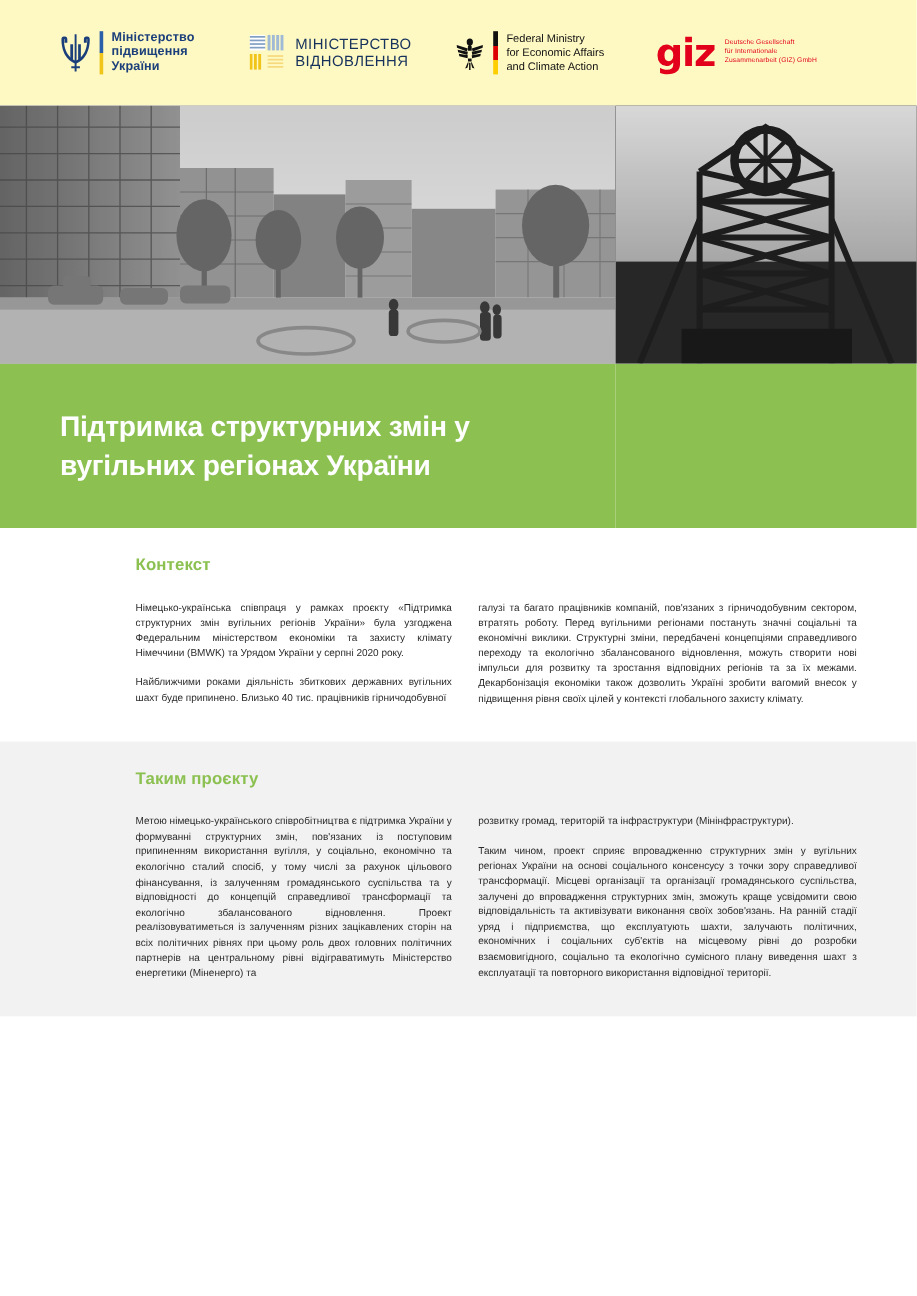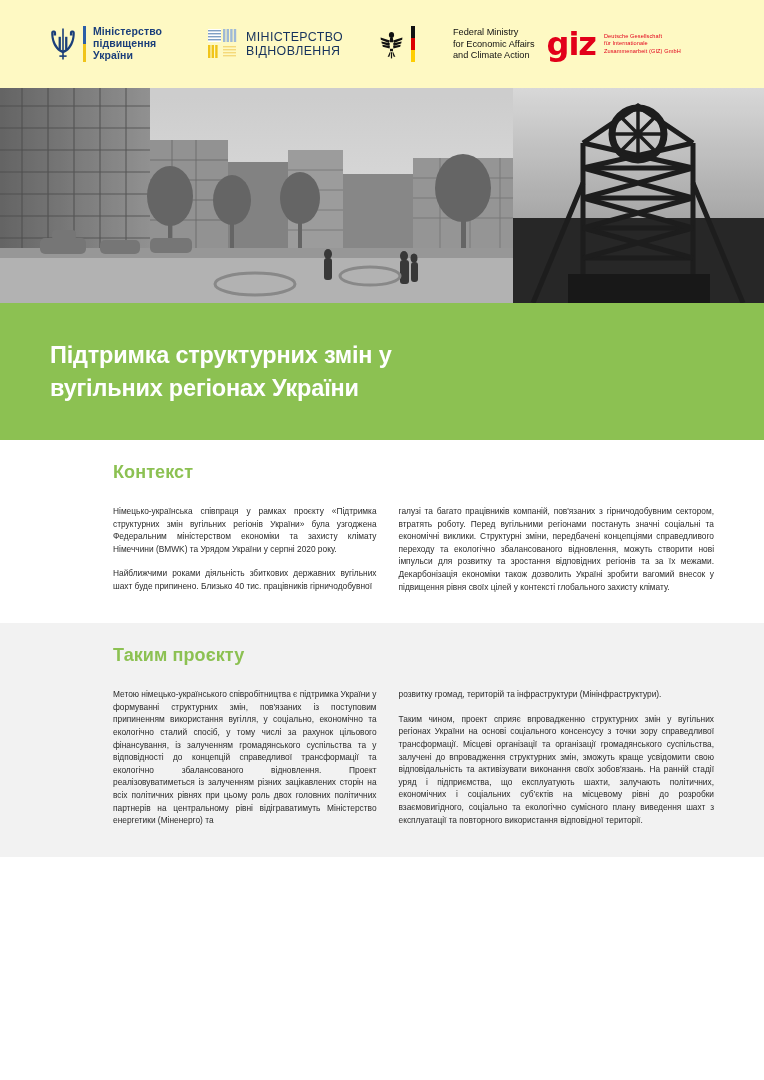--- a/index.html
+++ b/index.html
@@ -38,21 +38,21 @@
 
   
   .mor { display: flex; align-items: center; gap: 8px; }
   .mor-mark { width: 30px; height: 30px; position: relative; }
   .mor-txt { font-size: 12.4px; line-height: 14.4px; color: #16325c; letter-spacing: .4px; }
 
   
   .bmwk-fed { display: flex; align-items: stretch; gap: 7px; }
   .eagle { width: 25px; height: 30px; align-self: center; }
   .flag-rule { width: 3.5px; background: linear-gradient(to bottom,#111 0 34%, #d00 34% 67%, #ffce00 67% 100%); }
-  .fed-txt { font-size: 9.2px; line-height: 11.4px; color: #111; padding-top: 1px; margin-left: 31px; }
+  .fed-txt { font-size: 9.2px; line-height: 11.4px; color: #111; padding-top: 1px; }
 
   
   .giz { display: flex; align-items: center; gap: 8px; }
   .giz-word { font-size: 32px; font-weight: bold; color: #e2001a; letter-spacing: -1px; line-height: 30px; font-family: "DejaVu Sans", sans-serif; }
   .giz-txt { font-size: 5.6px; line-height: 7.4px; color: #e2001a; letter-spacing: .1px; }
 
   
   .photo-band { display: flex; height: 215px; width: 100%; }
   .photo-left { width: 513px; position: relative; overflow: hidden; background:#8d8d8d; }
   .photo-right { flex: 1; position: relative; overflow: hidden; background:#4a4a4a; }
@@ -78,21 +78,21 @@
     background: repeating-linear-gradient(-45deg,#6d6d6d 0 7px, #ffffff 7px 14px); }
   .lg-text { padding: 3px 0 0 4px; }
   .lg-text .bm { font-size: 13px; font-weight: bold; color:#4d4d4d; letter-spacing:.4px; line-height:14px;}
   .lg-text .sub { font-size: 6.8px; line-height: 8.6px; color:#4d4d4d; margin-top:2px;}
   .title-green-tail { flex: 1; background: #8cc152; }
 
   
   .section { padding: 22px 50px 18px 50px; }
   .section.alt { background: #f2f2f2; }
   .sec-head {
-    color: #8cc152; font-size: 18px; font-weight: bold; margin: 0 0 22px 63px;
+    color: #8cc152; font-size: 14px; font-weight: bold; margin: 0 0 22px 63px;
     letter-spacing: .1px;
   }
   .cols { display: flex; gap: 12px; }
   .col { width: 50%; }
   .col p {
     margin: 0 0 12px 0;
     font-size: 8.35px; line-height: 12.6px; color: #2b2b2b;
     text-align: justify; text-justify: inter-word;
     hyphens: manual;
   }

